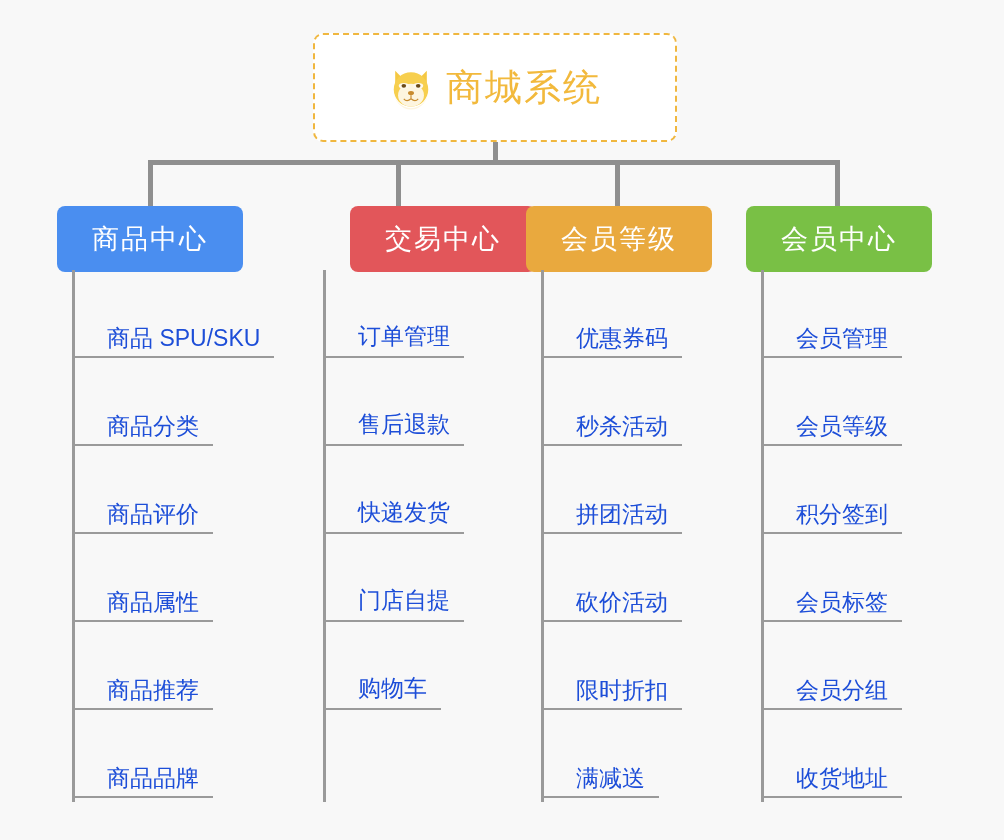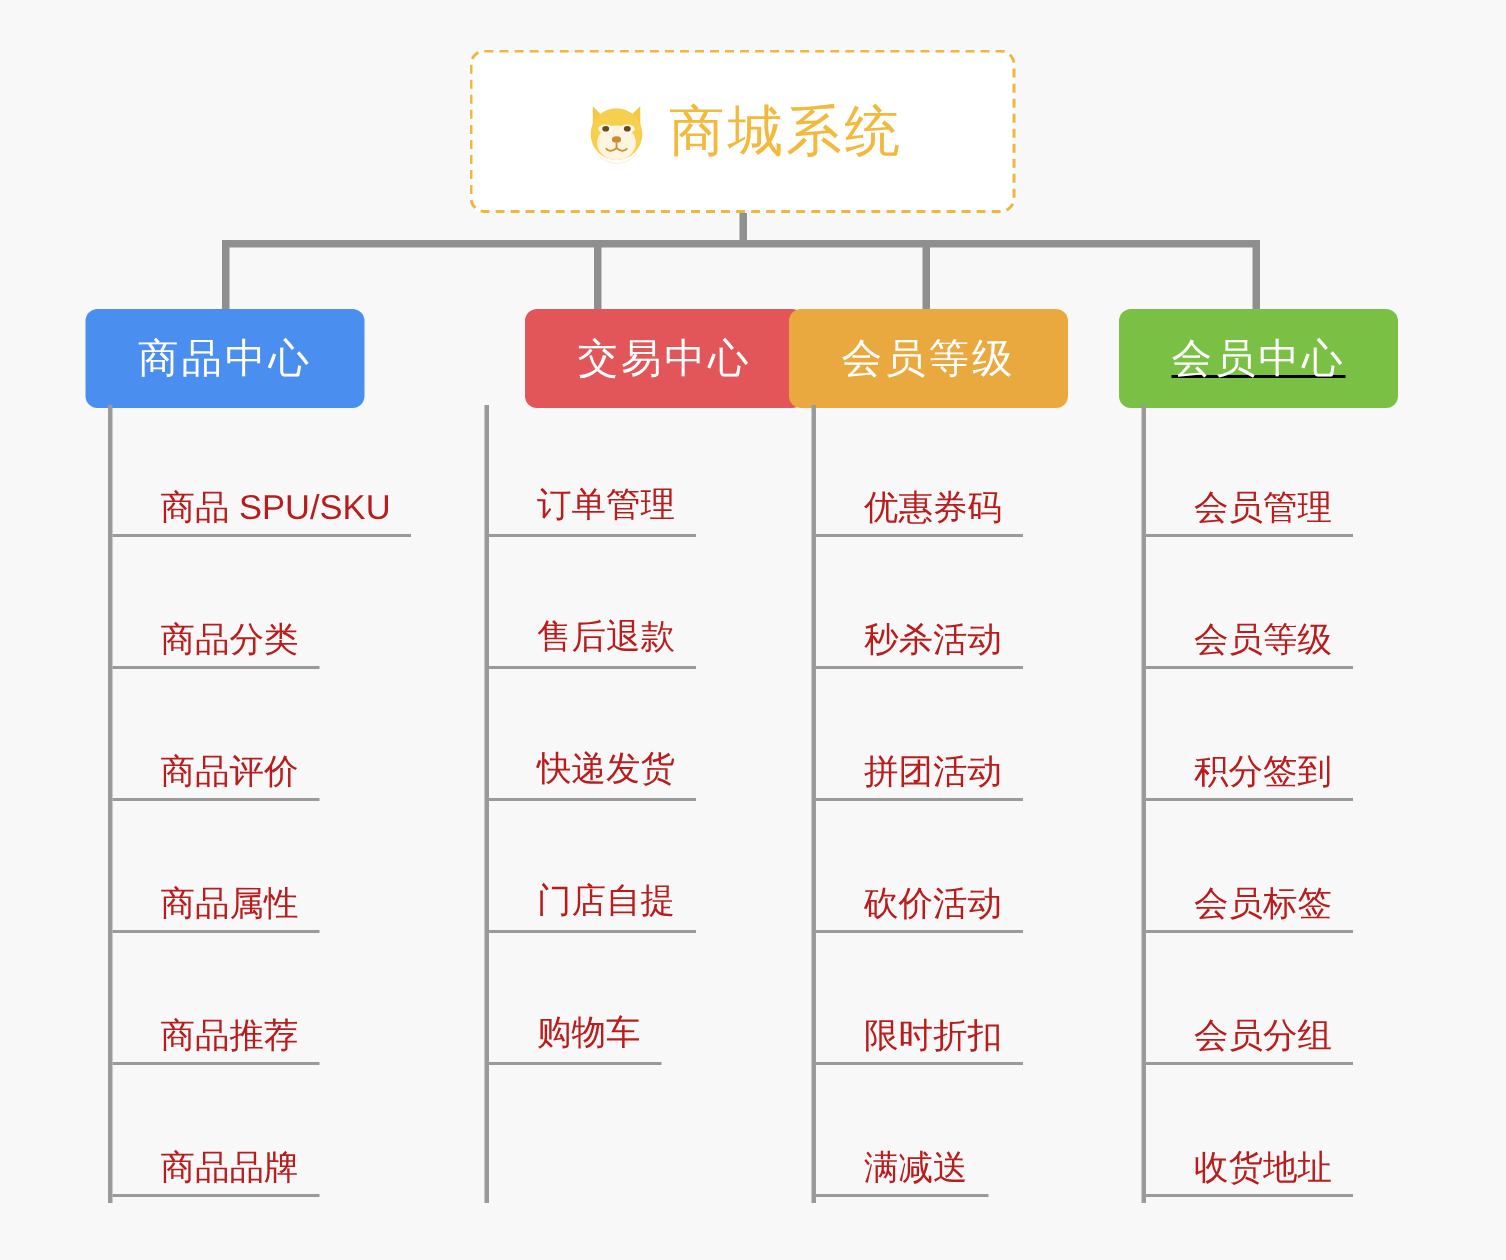--- a/index.html
+++ b/index.html
@@ -67,21 +67,21 @@
   .cat-label {
     font-size: 27px;
     color: #ffffff;
     letter-spacing: 2px;
     line-height: 1;
   }
 
   .cat-0 { left: 57px;  width: 186px; justify-content: center; }
   .cat-1 { left: 308px; width: 186px; }
   .cat-2 { left: 526px; width: 186px; }
-  .cat-3 { left: 746px; width: 186px; text-decoration: underline; }
+  .cat-3 { left: 746px; width: 186px; }
 
   
   .column {
     position: absolute;
     top: 270px;
     width: 230px;
     height: 532px;
     border-left: 3px solid #9a9a9a;
   }
   .col-0 { left: 72px; }
@@ -97,21 +97,21 @@
     align-items: flex-end;
   }
   .leaf-inner {
     display: inline-block;
     border-bottom: 2px solid #9a9a9a;
     padding: 0 14px 5px 32px;
     white-space: nowrap;
   }
   .leaf-label {
     font-size: 23px;
-    color: #b91c1c;
+    color: #1d4ed8;
     line-height: 1.15;
   }
 </style>
 </head>
 <body style="background: rgb(248, 248, 248);">
 
 <div id="canvas">
 
   <div class="root-node" style="border-color: rgb(240, 183, 63); background: rgb(255, 255, 255);">
     <svg class="shiba-icon" viewBox="0 0 64 64">

